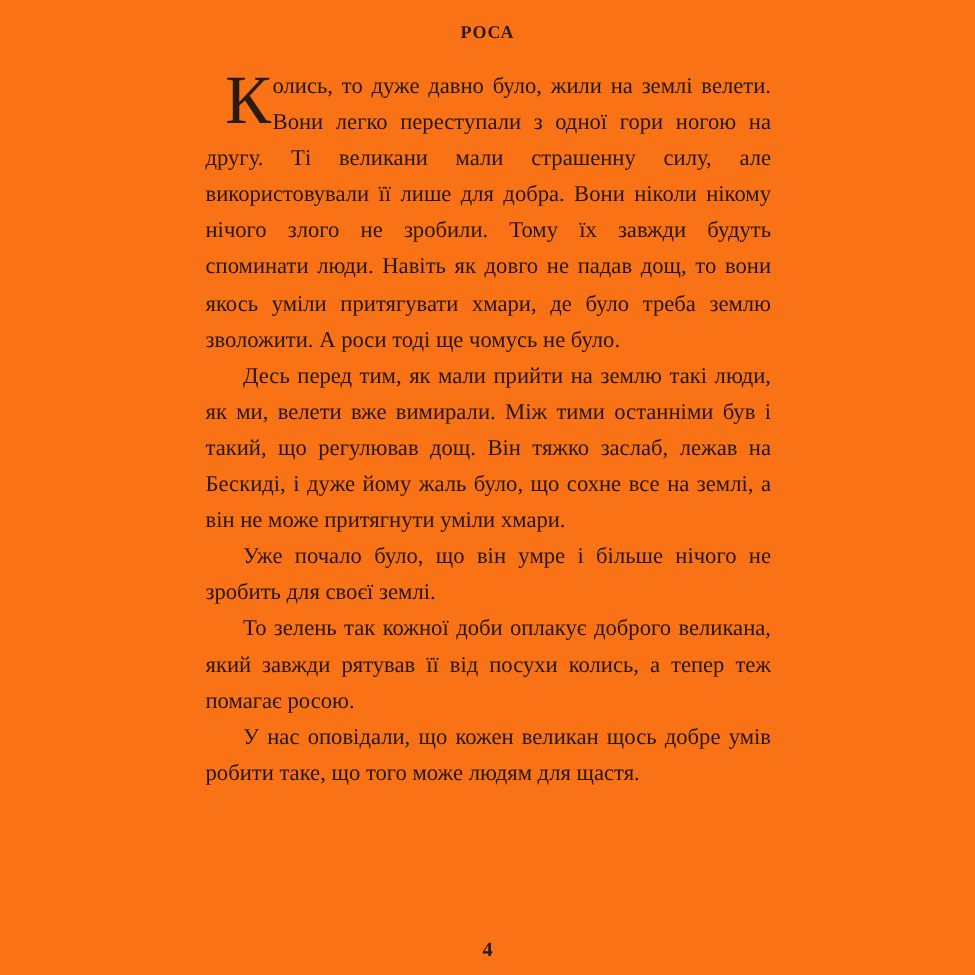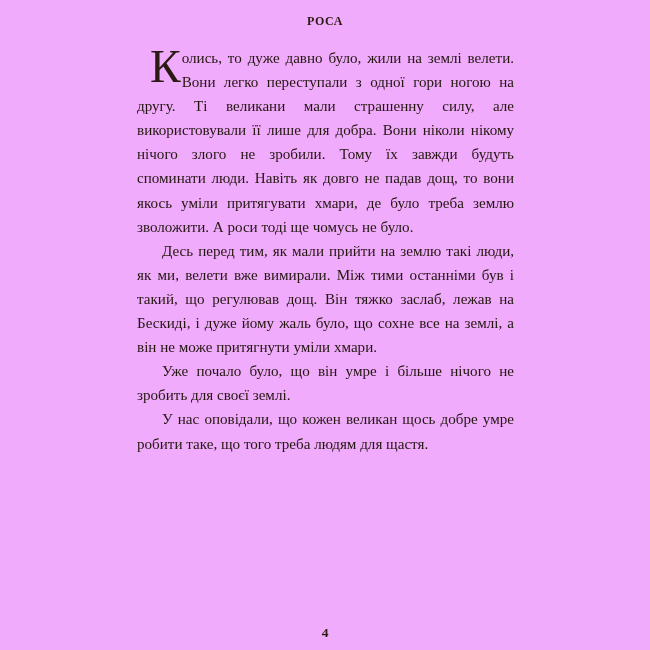--- a/index.html
+++ b/index.html
@@ -12,21 +12,21 @@
     background: #ffffff;
     font-family: "Liberation Serif", "DejaVu Serif", serif;
     color: #241710;
     overflow: hidden;
   }
 
   .page {
     position: relative;
     width: 650px;
     height: 650px;
-    background: #f0abfc;
+    background: #f97316;
   }
 
   .page-title {
     position: absolute;
     top: 9px;
     left: 0;
     width: 650px;
     text-align: center;
     font-family: "Liberation Serif", "DejaVu Serif", serif;
     font-weight: bold;
@@ -92,20 +92,21 @@
 
   <div class="text-body">
 
     <p class="para first"><span class="dropcap">К</span><span>олись, то дуже давно було, жили на землі велети. Вони легко переступали з одної гори ногою на другу. Ті великани мали страшенну силу, але використовували її лише для добра. Вони ніколи нікому нічого злого не зробили. Тому їх завжди будуть споминати люди. Навіть як довго не падав дощ, то вони якось уміли притягувати хмари, де було треба землю зволожити. А роси тоді ще чомусь не було.</span></p>
 
     <p class="para">Десь перед тим, як мали прийти на землю такі люди, як ми, велети вже вимирали. Між тими останніми був і такий, що регулював дощ. Він тяжко заслаб, лежав на Бескиді, і дуже йому жаль було, що сохне все на землі, а він не може притягнути уміли хмари.</p>
 
     <p class="para">Уже почало було, що він умре і більше нічого не зробить для своєї землі.</p>
 
 
+    <p class="para">То зелень так кожної доби оплакує доброго великана, який завжди рятував її від посухи колись, а тепер теж помагає росою.</p>
 
-    <p class="para">У нас оповідали, що кожен великан щось добре умре робити таке, що того треба людям для щастя.</p>
+    <p class="para">У нас оповідали, що кожен великан щось добре умів робити таке, що того може людям для щастя.</p>
 
   </div>
 
   <div class="page-number">4</div>
 
 </div>
 
 </body></html>

